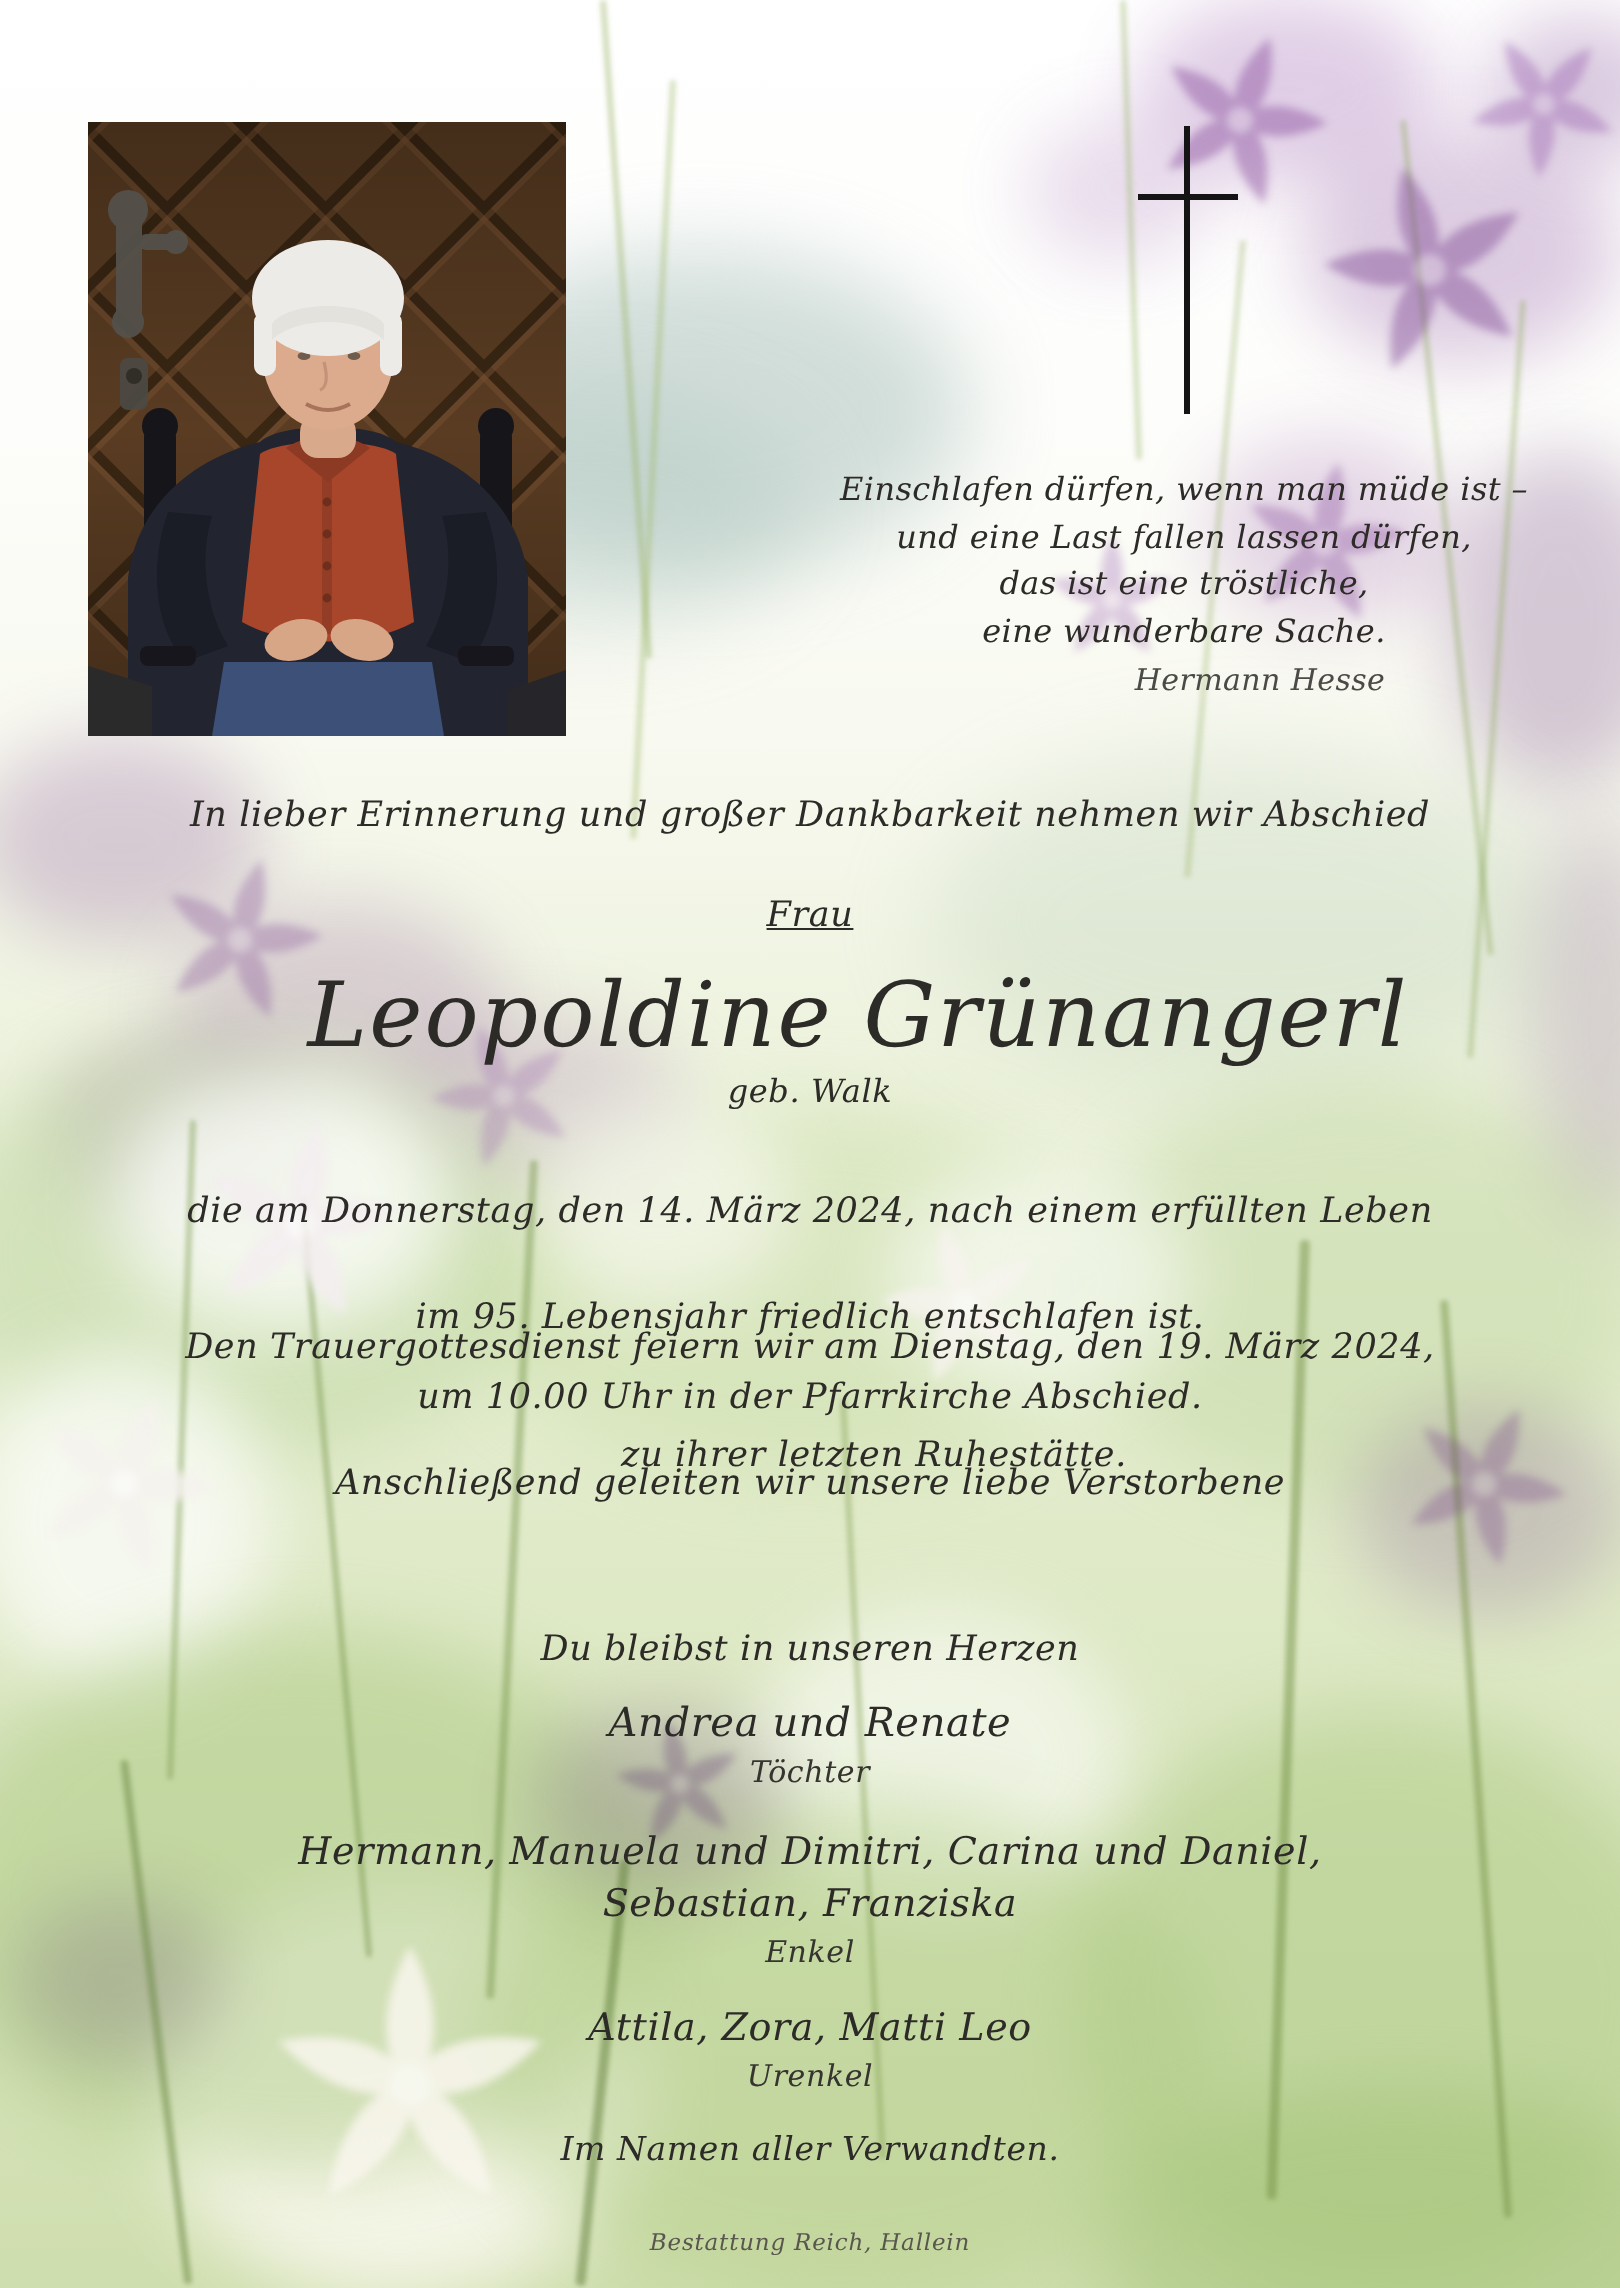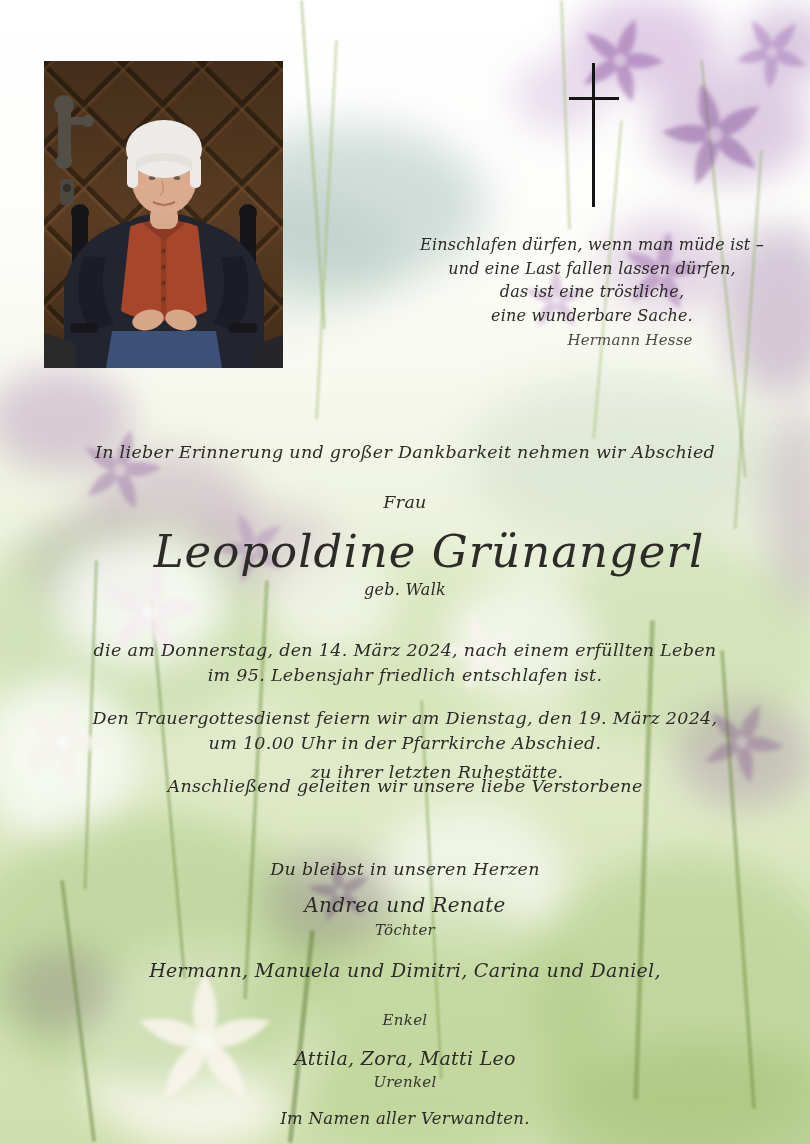--- a/index.html
+++ b/index.html
@@ -14,21 +14,21 @@
     background:linear-gradient(180deg,
       #ffffff 0%, #fdfdfb 18%, #f8f9f0 32%, #eef3df 45%,
       #e6eed2 58%, #dde8c4 72%, #d6e3ba 86%, #cfdeae 100%);
   }
   .blob{position:absolute;border-radius:50%;filter:blur(18px);transform:translate(-50%,-50%);}
   .stem{position:absolute;width:3px;border-radius:2px;filter:blur(1.3px);transform-origin:top center;}
   .flowers{position:absolute;left:0;top:0;filter:blur(2px);}
   
   .t{
     position:absolute;left:0;width:810px;text-align:center;
-    color:#2d2b27;font-style:italic;letter-spacing:.3px;z-index:5;margin-top:44px;
+    color:#2d2b27;font-style:italic;letter-spacing:.3px;z-index:5;
   }
   .quote{
     position:absolute;left:412px;top:233px;width:360px;text-align:center;
     color:#2d2b27;font-style:italic;font-size:16px;line-height:23.5px;
     letter-spacing:.2px;z-index:5;
   }
   .quote .author{font-size:15px;color:#4c4a46;padding-left:76px;margin-top:2px;}
   .body-l{font-size:17.5px;line-height:25px;}
   .name-l{font-size:45px;letter-spacing:1px;padding-left:24px;}
   .sub-l{font-size:16px;}
@@ -220,40 +220,41 @@
 
   <div class="quote">
     <div>Einschlafen dürfen, wenn man müde ist –</div>
     <div>und eine Last fallen lassen dürfen,</div>
     <div>das ist eine tröstliche,</div>
     <div>eine wunderbare Sache.</div>
     <div class="author">Hermann Hesse</div>
   </div>
 
   <div class="t body-l" style="top:396px;">In lieber Erinnerung und großer Dankbarkeit nehmen wir Abschied</div>
-  <div class="t body-l" style="top:446px;">Frau</div>
+  <div class="t body-l" style="top:446px;text-decoration:underline;">Frau</div>
 
   <div class="t name-l" style="top:481px;">Leopoldine Grünangerl</div>
   <div class="t sub-l" style="top:536px;">geb. Walk</div>
 
   <div class="t body-l" style="top:594px;">die am Donnerstag, den 14. März 2024, nach einem erfüllten Leben</div>
-  <div class="t body-l" style="top:619px;">im 95. Lebensjahr friedlich entschlafen ist.</div>
+  <div class="t body-l" style="top:647px;">im 95. Lebensjahr friedlich entschlafen ist.</div>
 
   <div class="t body-l" style="top:662px;">Den Trauergottesdienst feiern wir am Dienstag, den 19. März 2024,</div>
   <div class="t body-l" style="top:687px;">um 10.00 Uhr in der Pfarrkirche Abschied.</div>
 
   <div class="t body-l" style="top:730px;">Anschließend geleiten wir unsere liebe Verstorbene</div>
   <div class="t body-l" style="top:716px;padding-left:32px;">zu ihrer letzten Ruhestätte.</div>
 
   <div class="t body-l" style="top:813px;">Du bleibst in unseren Herzen</div>
 
   <div class="t names-l" style="top:849px;font-size:20px;">Andrea und Renate</div>
   <div class="t role-l" style="top:877px;">Töchter</div>
 
   <div class="t names-l" style="top:915px;">Hermann, Manuela und Dimitri, Carina und Daniel,</div>
+  <div class="t names-l" style="top:941px;">Sebastian, Franziska</div>
   <div class="t role-l" style="top:967px;">Enkel</div>
 
   <div class="t names-l" style="top:1003px;">Attila, Zora, Matti Leo</div>
   <div class="t role-l" style="top:1029px;">Urenkel</div>
 
   <div class="t footer-l" style="top:1114px;">Bestattung Reich, Hallein</div>
 
   <div class="t body-l" style="top:1062px;font-size:16.5px;">Im Namen aller Verwandten.</div>
 
 </div>

